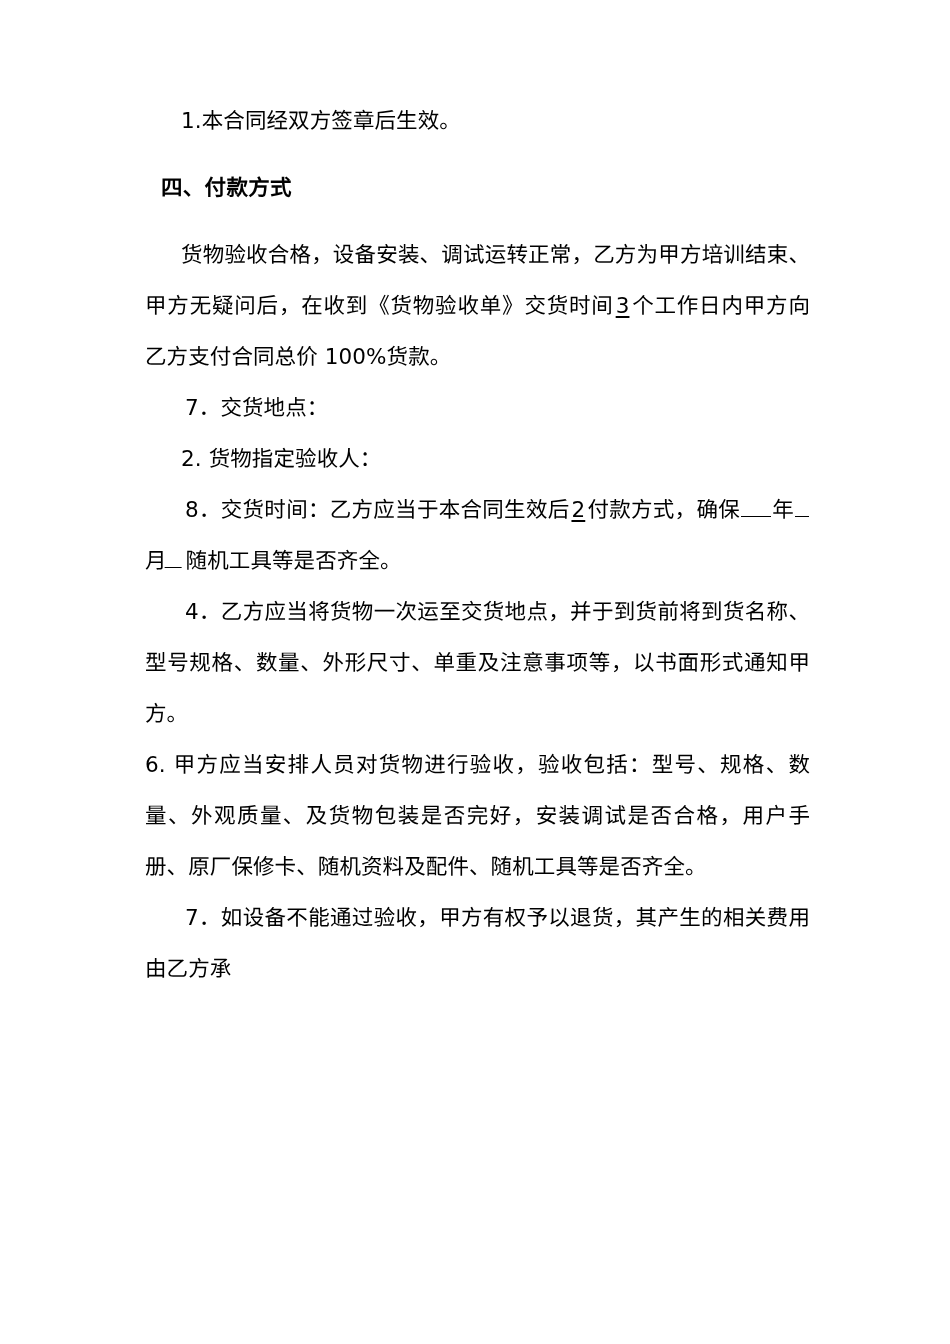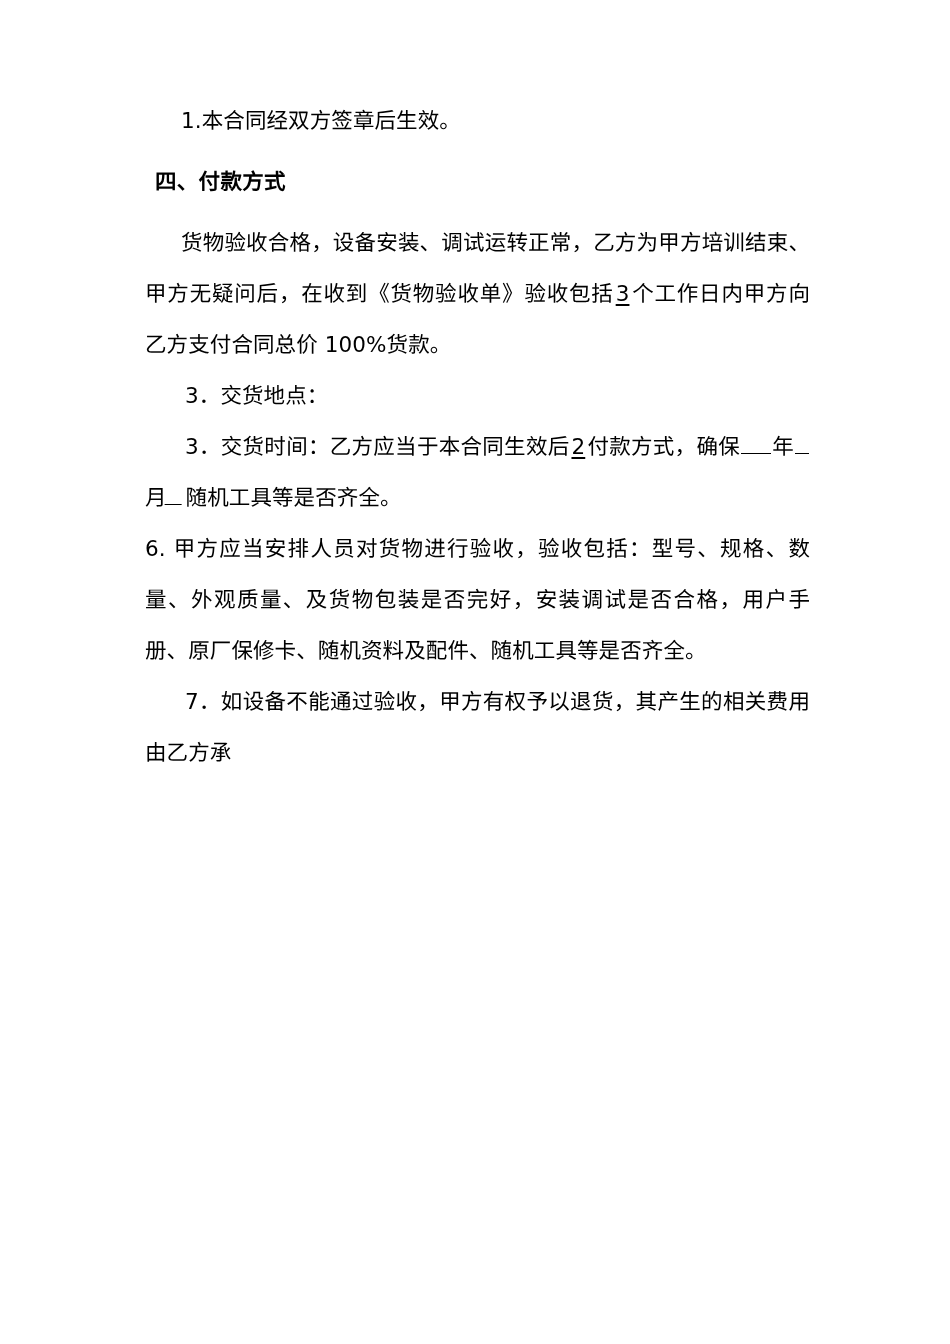--- a/index.html
+++ b/index.html
@@ -45,21 +45,21 @@
   }
   
   .flush {
     text-indent: 0;
   }
   
   .heading {
     font-size: 21.5px;
     line-height: 51px;
     font-weight: bold;
-    margin: 10px;
+    margin: 16px;
     text-indent: 0;
     letter-spacing: 0.3px;
   }
   
   .blank-value {
     text-decoration: underline;
     text-underline-offset: 3px;
     padding: 0 2px;
   }
   
@@ -86,28 +86,30 @@
 <body>
 
 <div class="page">
   <div class="doc-body">
 
     <p class="para indent-2">1.本合同经双方签章后生效。</p>
 
 
     <h2 class="heading">四、付款方式</h2>
 
-    <p class="para indent-2"><span>货物验收合格，设备安装、调试运转正常，乙方为甲方培训结束、甲方无疑问后，在收到《货物验收单》验收包括</span><span class="blank-value">3</span><span>个工作日内甲方向乙方支付合同总价 100%货款。</span></p>
+    <p class="para indent-2"><span>货物验收合格，设备安装、调试运转正常，乙方为甲方培训结束、甲方无疑问后，在收到《货物验收单》交货时间</span><span class="blank-value">3</span><span>个工作日内甲方向乙方支付合同总价 100%货款。</span></p>
 
 
-    <p class="para indent-2-wide">3．交货地点：</p>
+    <p class="para indent-2-wide">7．交货地点：</p>
 
+    <p class="para indent-2">2. 货物指定验收人：</p>
 
-    <p class="para indent-2-wide"><span>3．交货时间：乙方应当于本合同生效后</span><span class="blank-value">2</span><span>付款方式，确保</span><span class="blank-line blank-w-lg"></span><span>年</span><span class="blank-line blank-w-sm"></span><span>月</span><span class="tilt-mark"></span><span>随机工具等是否齐全。</span></p>
+    <p class="para indent-2-wide"><span>8．交货时间：乙方应当于本合同生效后</span><span class="blank-value">2</span><span>付款方式，确保</span><span class="blank-line blank-w-lg"></span><span>年</span><span class="blank-line blank-w-sm"></span><span>月</span><span class="tilt-mark"></span><span>随机工具等是否齐全。</span></p>
 
+    <p class="para indent-2-wide">4．乙方应当将货物一次运至交货地点，并于到货前将到货名称、型号规格、数量、外形尺寸、单重及注意事项等，以书面形式通知甲方。</p>
 
 
     <p class="para flush">6. 甲方应当安排人员对货物进行验收，验收包括：型号、规格、数量、外观质量、及货物包装是否完好，安装调试是否合格，用户手册、原厂保修卡、随机资料及配件、随机工具等是否齐全。</p>
 
     <p class="para indent-2-wide">7．如设备不能通过验收，甲方有权予以退货，其产生的相关费用由乙方承</p>
 
   </div>
 </div>
 
 </body></html>

